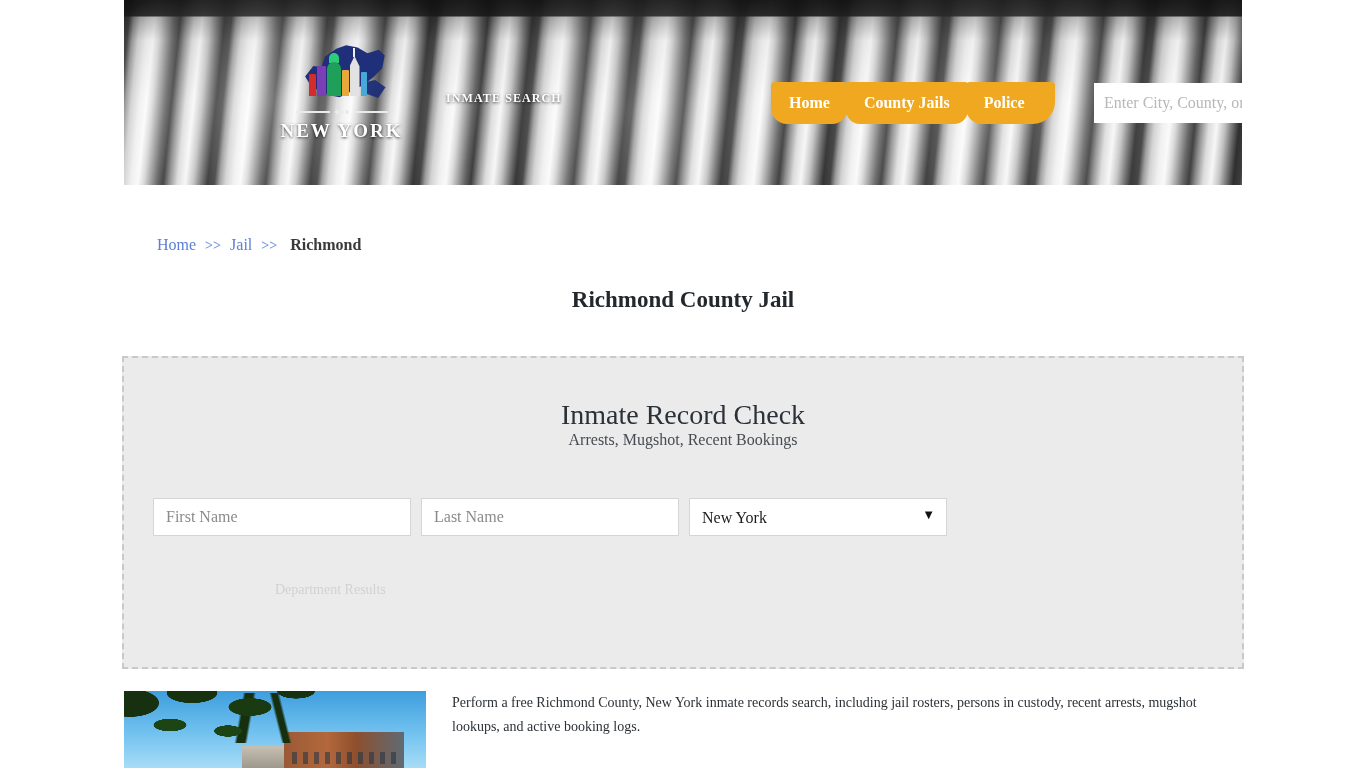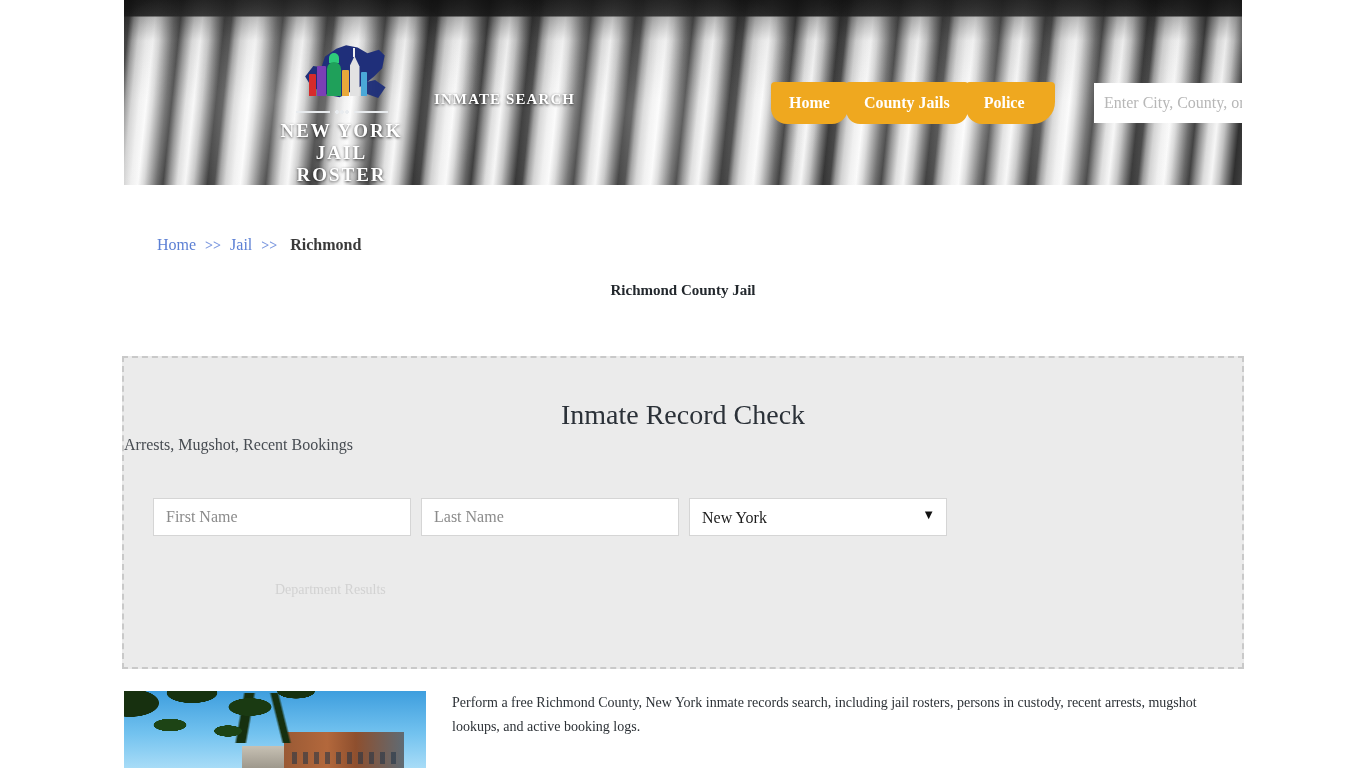--- a/index.html
+++ b/index.html
@@ -107,25 +107,25 @@
     color: #ffffff;
     font-family: "Liberation Serif", serif;
     font-weight: bold;
     font-size: 19px;
     line-height: 22px;
     letter-spacing: 2.0px;
     text-shadow: 0 1px 3px rgba(0,0,0,.7);
   }
 
   .tagline {
-    position: absolute; left: 310px; top: 91px;
+    position: absolute; left: 322px; top: 91px;
     color: #ffffff;
     font-family: "Liberation Serif", serif;
     font-weight: bold;
-    font-size: 15px;
+    font-size: 12px;
     letter-spacing: 1.1px;
     text-shadow: 0 1px 3px rgba(0,0,0,.75);
     white-space: nowrap;
   }
 
   
   .nav {
     position: absolute; left: 647px; top: 82px;
     display: flex;
     align-items: stretch;
@@ -177,40 +177,40 @@
   .crumb-sep  { color: #7e9ae0; margin: 0 5px; font-weight: bold; font-size: 14px; }
   .crumb-current { color: #3a3a3a; font-weight: bold; margin-left: 4px; }
 
   
   .page-title {
     position: absolute; left: 0; top: 272px;
     width: 1366px;
     text-align: center;
     font-family: "Liberation Serif", serif;
     font-weight: bold;
-    font-size: 15px;
+    font-size: 23px;
     color: #23282d;
   }
 
   
   .sponsor-panel {
     position: absolute; left: 122px; top: 356px;
     width: 1122px; height: 313px;
     background: #ebebeb;
     border: 2px dashed #c9c9c9;
   }
   .sp-title {
     text-align: center;
     margin-top: 41px;
     font-family: "Liberation Serif", serif;
     font-size: 28px;
     color: #2b3138;
   }
   .sp-sub {
-    margin-top: 5px;
+    text-align: center;
     font-family: "Liberation Serif", serif;
     font-size: 16px;
     color: #474c52;
   }
   .sp-form {
     position: absolute; left: 29px; top: 140px;
     width: 1064px;
     display: flex;
     gap: 10px;
   }
@@ -339,21 +339,20 @@
       <div class="bld b3"></div>
       <div class="bld b4"></div>
       <div class="bld b5"></div>
       <div class="bld b6"></div>
     </div>
     <div class="logo-rule">
       <div class="logo-dots"></div>
     </div>
     <div class="logo-text">
       <div>NEW YORK</div>
-      <div>JAIL ROSTER</div>
     </div>
   </div>
 
   <div class="tagline">INMATE SEARCH</div>
 
   <div class="nav">
     <div class="nav-item">Home</div>
     <div class="nav-item">County Jails</div>
     <div class="nav-item">Police</div>
   </div>

